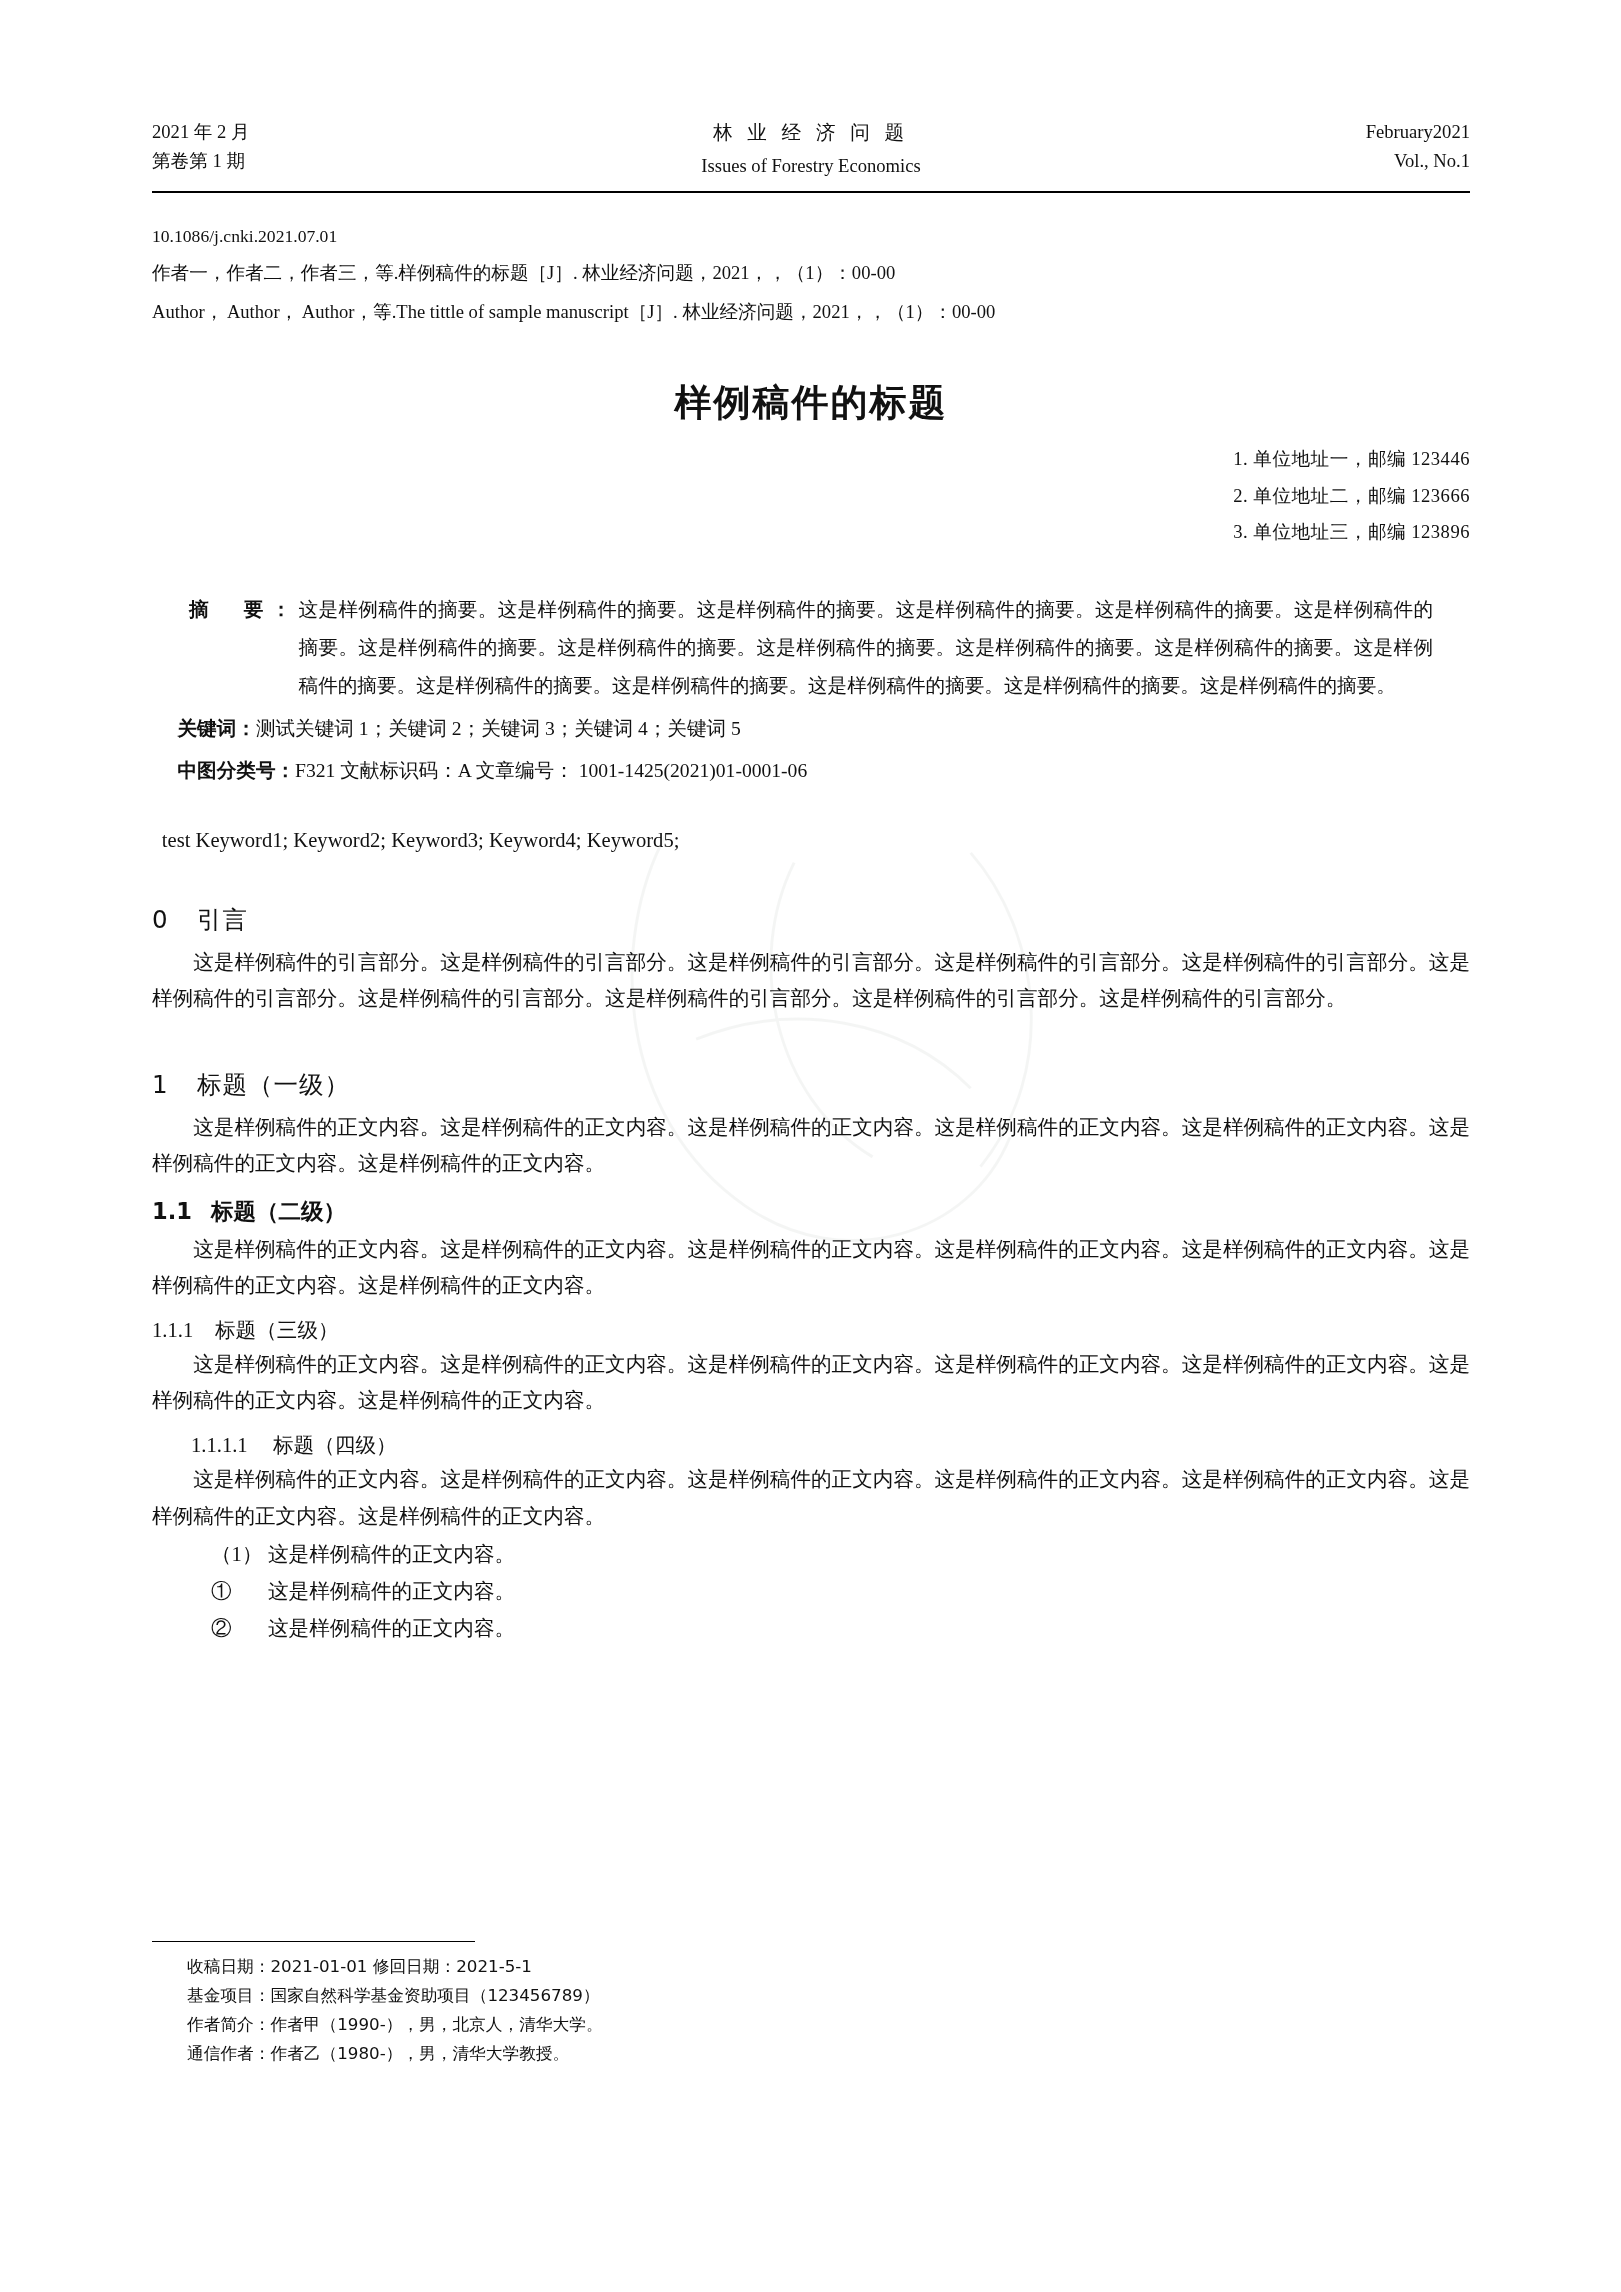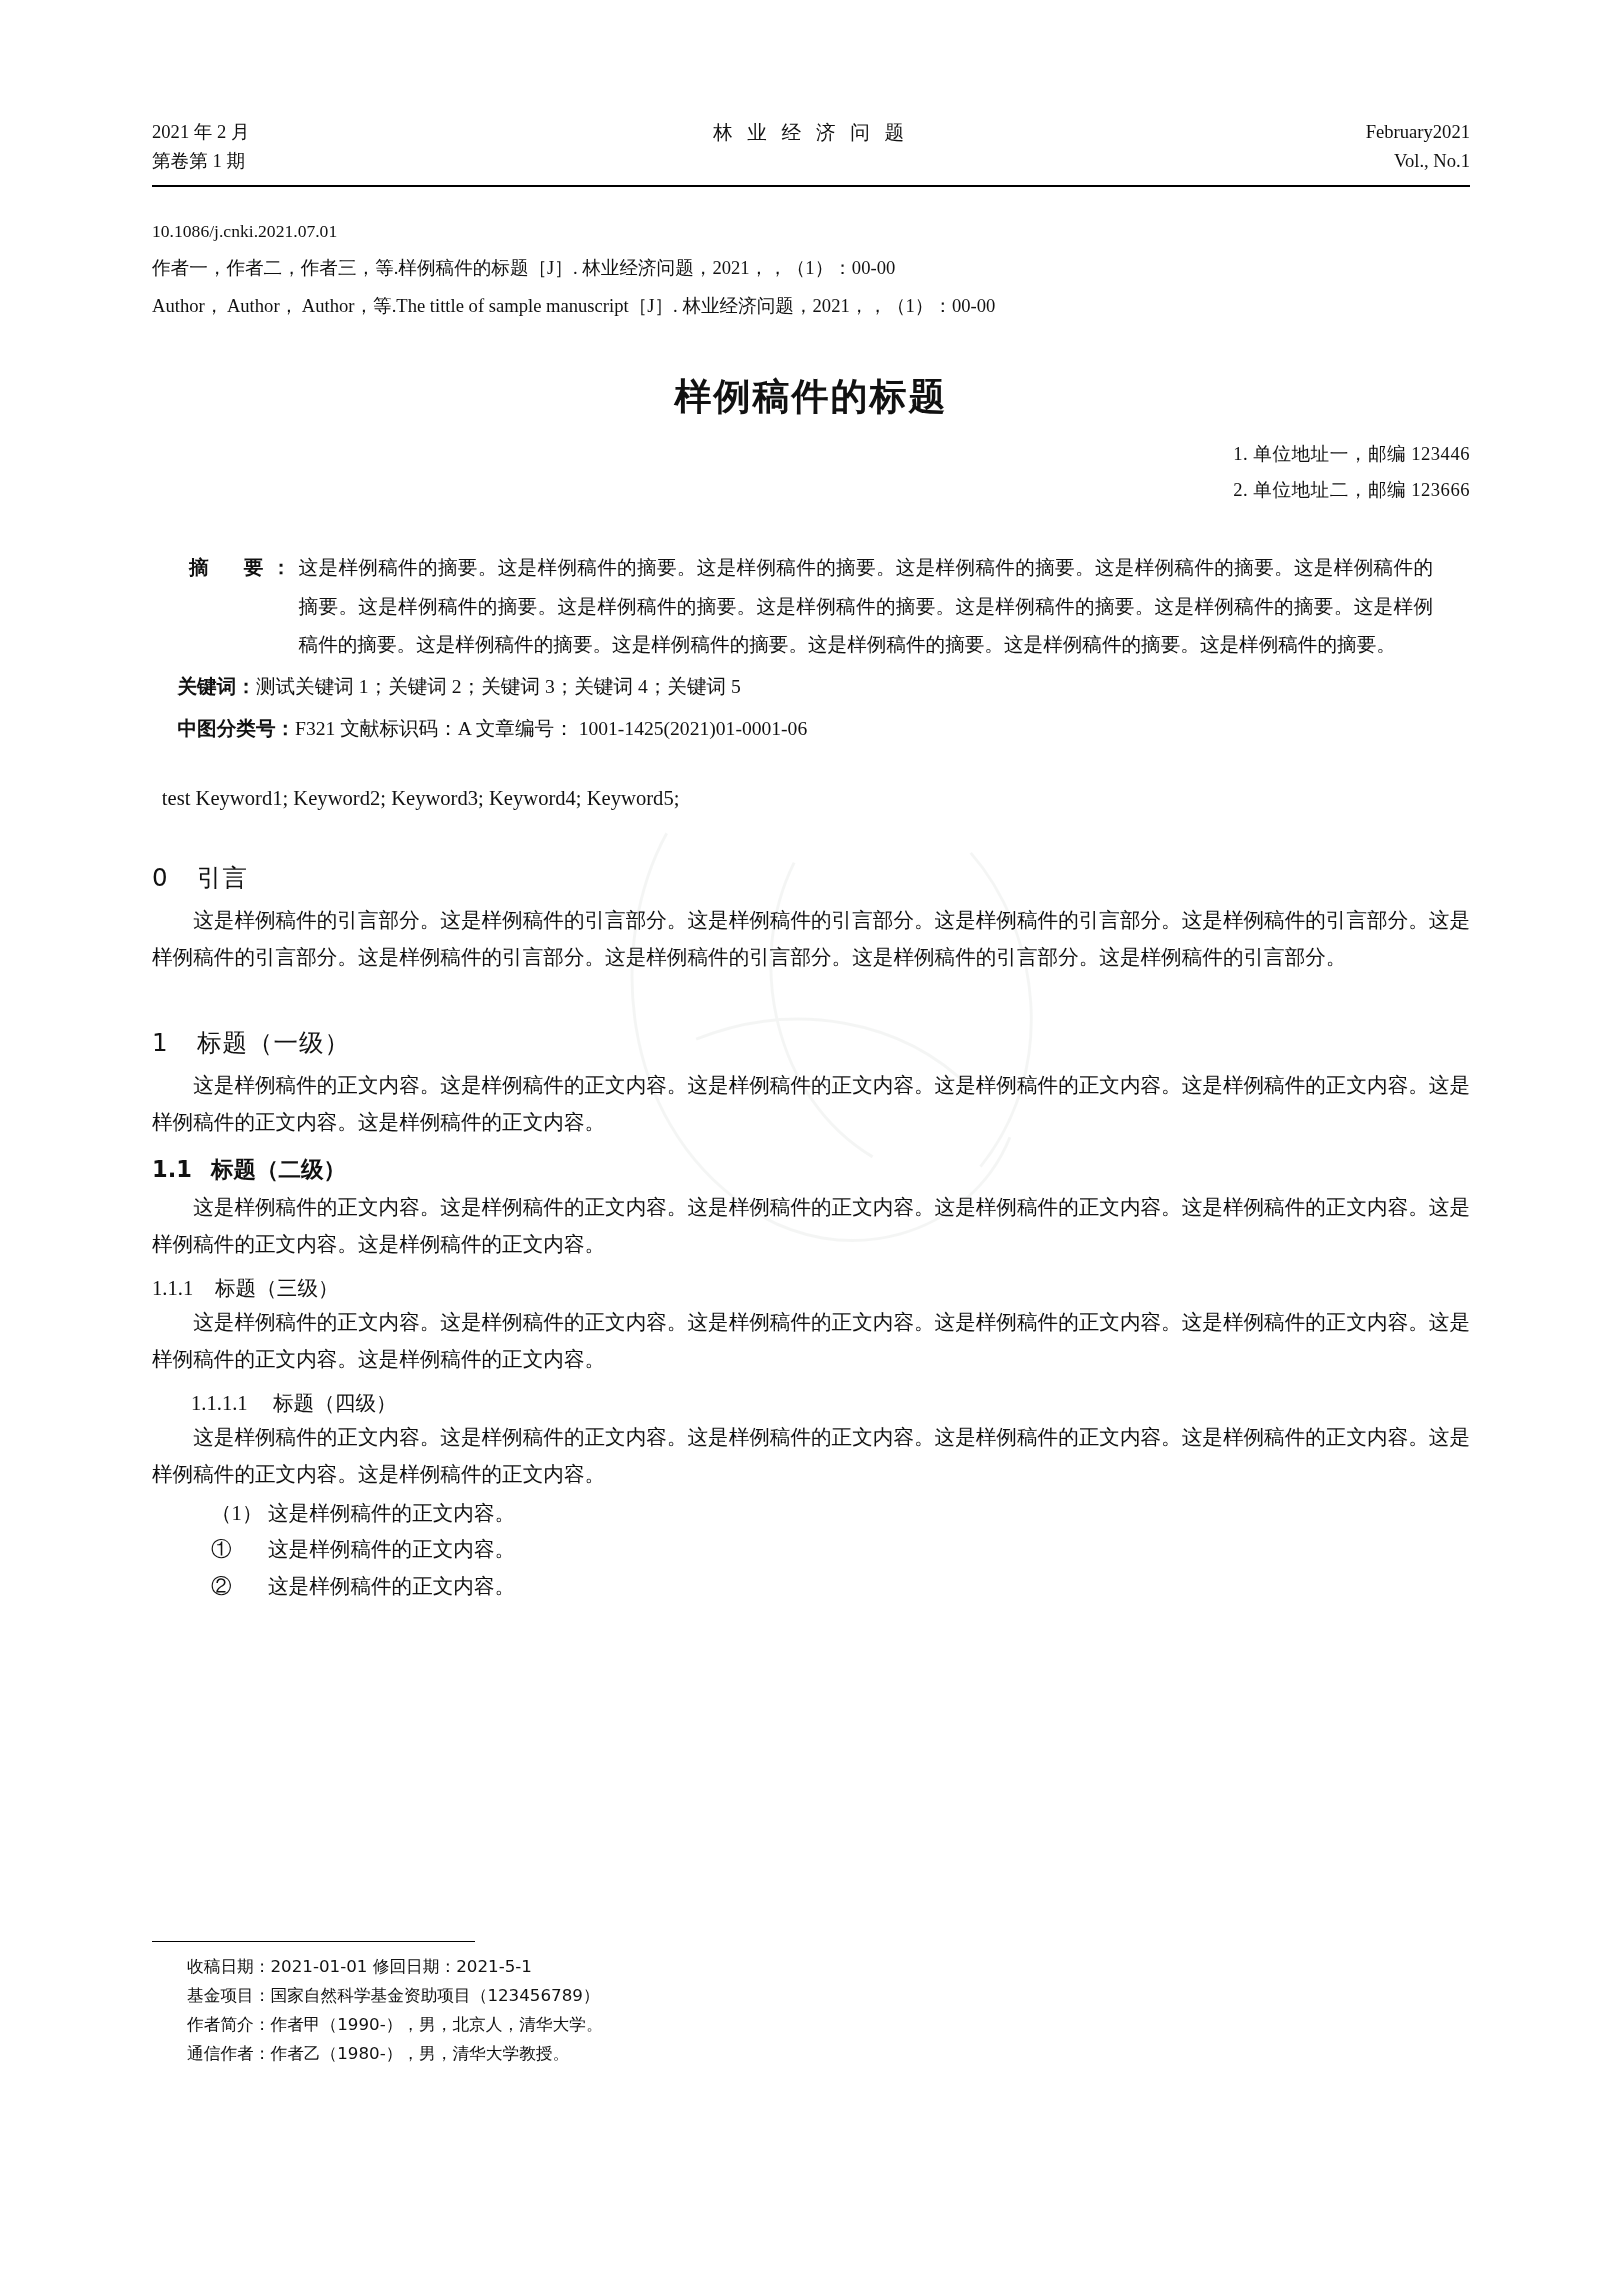--- a/index.html
+++ b/index.html
@@ -236,39 +236,41 @@
 
   <div class="content">
 
     <div class="header">
       <div class="col-left">
         <div>2021 年 2 月</div>
         <div>第卷第 1 期</div>
       </div>
       <div class="col-center">
         <div class="hdr-cn-journal">林 业 经 济 问 题</div>
+        <div class="hdr-en-journal">Issues of Forestry Economics</div>
       </div>
       <div class="col-right">
         <div>February2021</div>
         <div>Vol., No.1</div>
       </div>
     </div>
     <hr class="rule">
 
     <div class="cite-block">
       <div class="cite-doi">10.1086/j.cnki.2021.07.01</div>
       <div class="cite-cn">作者一，作者二，作者三，等.样例稿件的标题［J］. 林业经济问题，2021，，（1）：00-00</div>
       <div class="cite-en">Author， Author， Author，等.The tittle of sample manuscript［J］. 林业经济问题，2021，，（1）：00-00</div>
     </div>
 
     <div class="title">样例稿件的标题</div>
 
     <div class="affil">
       <div>1. 单位地址一，邮编 123446</div>
       <div>2. 单位地址二，邮编 123666</div>
+      <div>3. 单位地址三，邮编 123896</div>
     </div>
 
     <div class="abs-wrap">
       <div class="abs-para">
         <span class="abs-label">摘　要：</span>
         <span class="abs-text">这是样例稿件的摘要。这是样例稿件的摘要。这是样例稿件的摘要。这是样例稿件的摘要。这是样例稿件的摘要。这是样例稿件的摘要。这是样例稿件的摘要。这是样例稿件的摘要。这是样例稿件的摘要。这是样例稿件的摘要。这是样例稿件的摘要。这是样例稿件的摘要。这是样例稿件的摘要。这是样例稿件的摘要。这是样例稿件的摘要。这是样例稿件的摘要。这是样例稿件的摘要。</span>
       </div>
       <div class="kw-line">
         <span class="kw-label">关键词：</span><span>测试关键词 1；关键词 2；关键词 3；关键词 4；关键词 5</span>
       </div>

